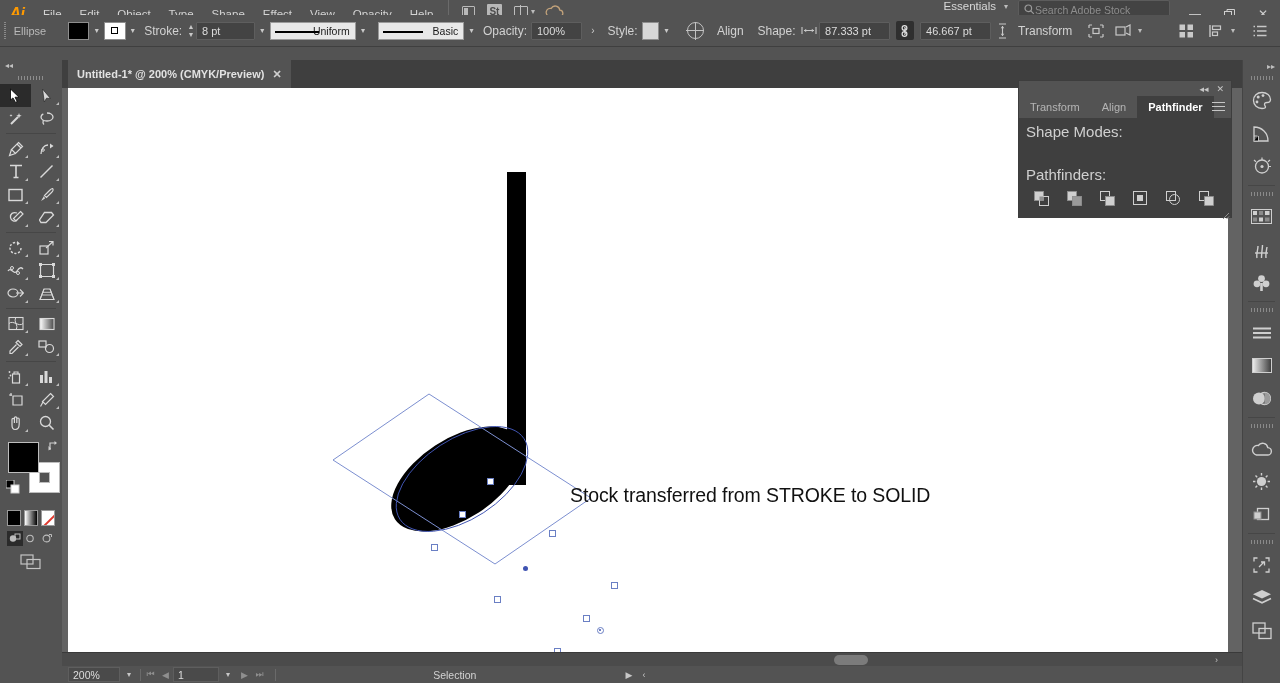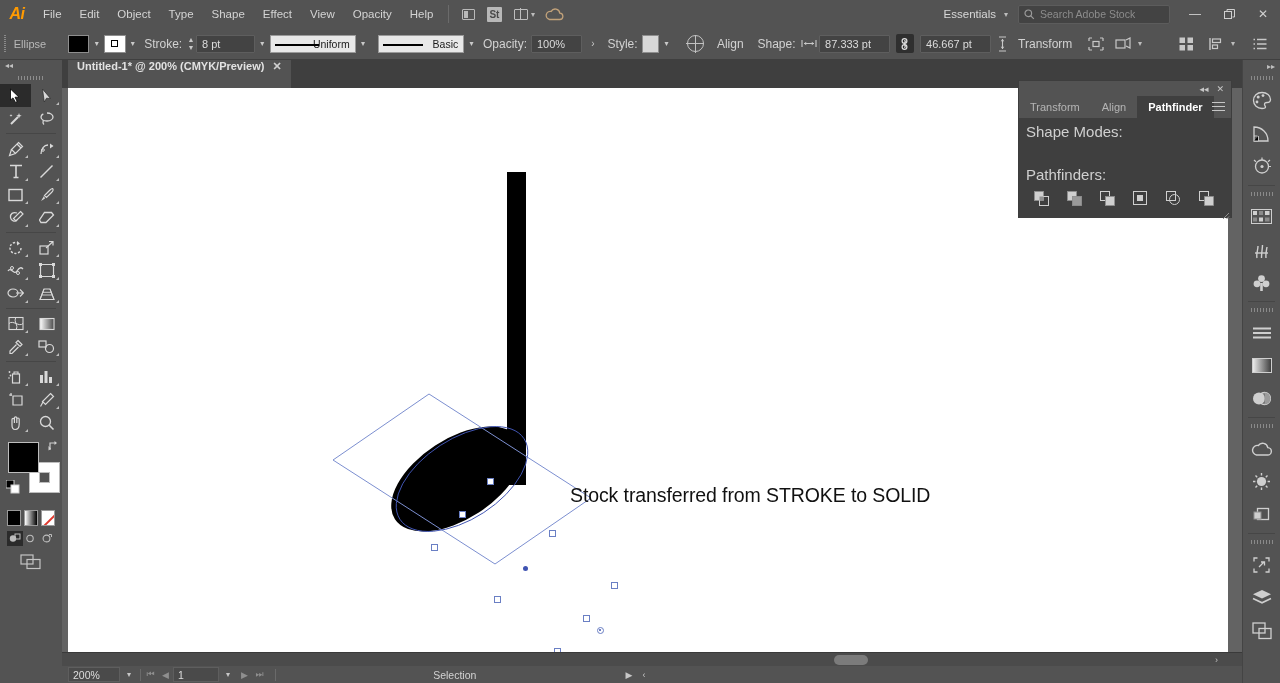--- a/index.html
+++ b/index.html
@@ -8,21 +8,21 @@
     background: #535353;
     font-family: "Liberation Sans", sans-serif;
     overflow: hidden;
     -webkit-font-smoothing: antialiased;
   }
   #app { position: relative; width: 1280px; height: 683px; }
 
   
   .menubar {
     position: absolute; left: 0; top: 0; width: 1280px; height: 28px;
-    background: #535353; display: flex; align-items: center;
+    background: #535353; display: flex; align-items: flex-start;
   }
   .ai-logo {
     width: 34px; height: 28px; display: flex; align-items: center; justify-content: center;
     color: #ff9a00; font-size: 16px; font-weight: bold; font-style: italic;
     letter-spacing: -0.5px;
   }
   .menu-item {
     padding: 0 9px; height: 28px; line-height: 28px;
     color: #d4d4d4; font-size: 11.5px; white-space: nowrap; cursor: default;
   }
@@ -45,33 +45,33 @@
   .wins-ico {
     width: 14px; height: 11px; border: 1.4px solid #bdbdbd; position: relative; border-radius:1px;
   }
   .wins-ico:after{content:"";position:absolute;left:5px;top:-1.4px;bottom:-1.4px;width:1.4px;background:#bdbdbd;}
   .chev { font-size: 8px; color: #bdbdbd; margin-left: 3px; }
   .essentials {
     color: #d8d8d8; font-size: 11.5px; padding: 0 6px; display:flex;align-items:center;gap:5px;
   }
   .stock-search {
     width: 152px; height: 19px; background: #434343; border: 1px solid #5c5c5c;
-    border-radius: 2px; display: flex; align-items: center; padding: 0 5px; gap: 5px;
+    border-radius: 2px; display: flex; align-items: center; padding: 0 5px; 
     margin-left: 4px;
   }
   .stock-search .ph { color: #8d8d8d; font-size: 10.5px; }
   .winctl { display: flex; align-items: center; margin-left: 8px; }
   .winbtn {
     width: 34px; height: 28px; display: flex; align-items: center; justify-content: center;
     color: #d0d0d0; font-size: 12px;
   }
 
   
   .controlbar {
-    position: absolute; left: 0; top: 28px; width: 1280px; height: 32px;
+    position: absolute; left: 0; top: 15px; width: 1280px; height: 32px;
     background: #535353; display: flex; align-items: center; gap: 0;
     border-bottom: 1px solid #3f3f3f;
   }
   .cb-grip { width: 10px; height: 32px; display:flex;align-items:center;justify-content:center; }
   .cb-grip i {
     display:block; width:2px; height:18px;
     background: repeating-linear-gradient(to bottom,#8a8a8a 0 1px,transparent 1px 2px);
   }
   .cb-label {
     color: #b9b9b9; font-size: 11px; padding: 0 9px 0 4px; min-width: 58px;
@@ -115,21 +115,21 @@
     width: 19px; height: 19px; background: #2f2f2f; border-radius: 2px;
     display:flex;align-items:center;justify-content:center;
   }
 
   
   .tabbar {
     position: absolute; left: 0; top: 60px; width: 1280px; height: 28px; background: #3f3f3f;
   }
   .tab {
     position: absolute; left: 68px; top: 0; height: 28px; background: #535353;
-    display: flex; align-items: flex-start; padding: 0 9px; gap: 8px;
+    display: flex; align-items: center; padding: 0 9px; gap: 8px;
   }
   .tab-title { color: #e2e2e2; font-size: 11px; font-weight: bold; white-space: nowrap; }
   .tab-close { color: #cfcfcf; font-size: 11px; font-weight: bold; }
 
   
   .toolbar {
     position: absolute; left: 0; top: 60px; width: 62px; height: 623px; background: #535353;
   }
   .tb-collapse { height: 11px; display: flex; align-items: center; padding-left: 5px; color: #c0c0c0; font-size: 8px; }
   .tb-grip { height: 13px; display: flex; align-items: center; justify-content: center; }

